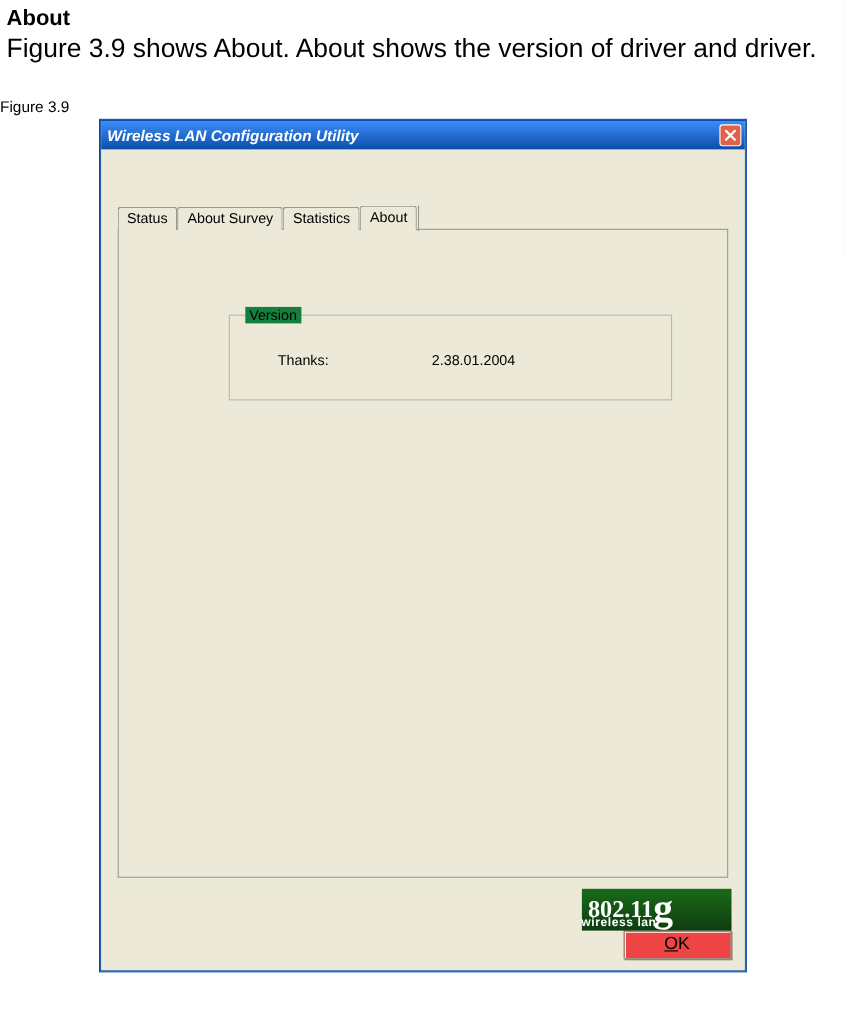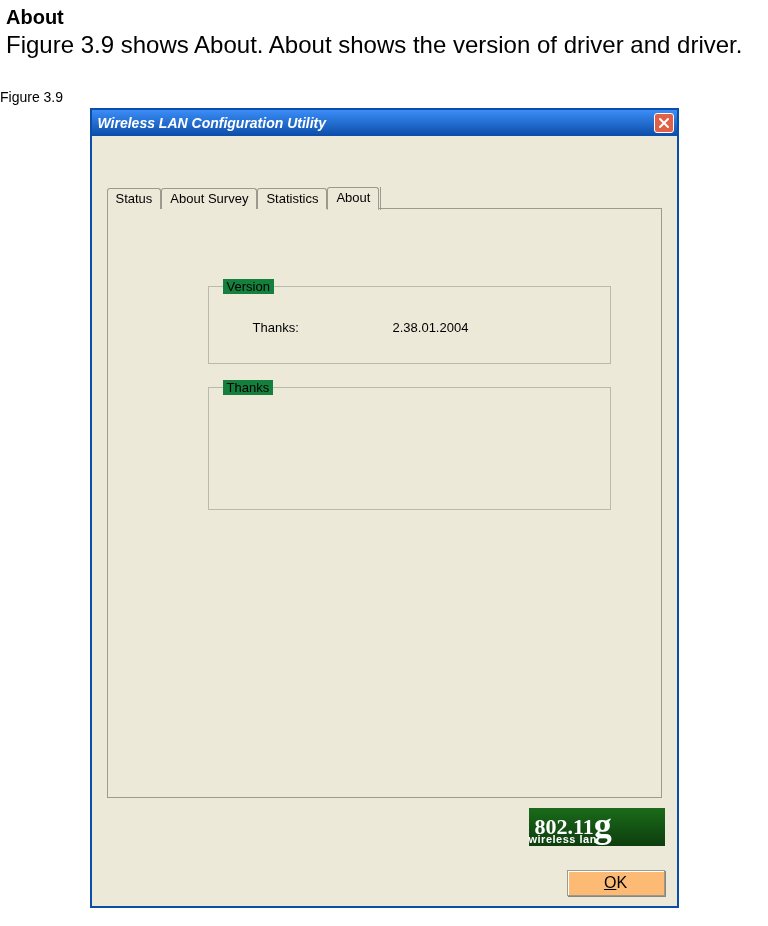--- a/index.html
+++ b/index.html
@@ -148,26 +148,25 @@
     bottom: 1px;
     font-size: 11px;
     font-family: Arial, sans-serif;
     font-weight: bold;
     letter-spacing: 0.5px;
   }
   .ok-btn {
     width: 96px;
     height: 24px;
     border: 1px solid #9c9a8c;
-    background: #fdba74;
+    background: #ef4444;
     display: flex;
     align-items: center;
     justify-content: center;
     box-shadow: inset 1px 1px 0 #fff, 1px 1px 0 #8a887b;
-    margin-top: 24px;
   }
 </style>
 </head>
 <body>
 
 <div class="doc-heading">About</div>
 <div class="doc-text">Figure 3.9 shows About. About shows the version of driver and driver.</div>
 <div class="figure-caption">Figure 3.9</div>
 
 <div class="window">
@@ -193,23 +192,20 @@
       <div class="tab-page">
 
         <fieldset class="group">
           <legend>Version</legend>
           <div class="row">
             <span class="lbl">Thanks:</span>
             <span>2.38.01.2004</span>
           </div>
         </fieldset>
 
-        <fieldset class="group thanks-box">
-          <legend>Thanks</legend>
-        </fieldset>
 
 
       </div>
     </div>
   </div>
 
   <div class="bottom-bar">
     <div class="logo">
       <span class="n802">802.11</span>
         <span class="g">g</span>

